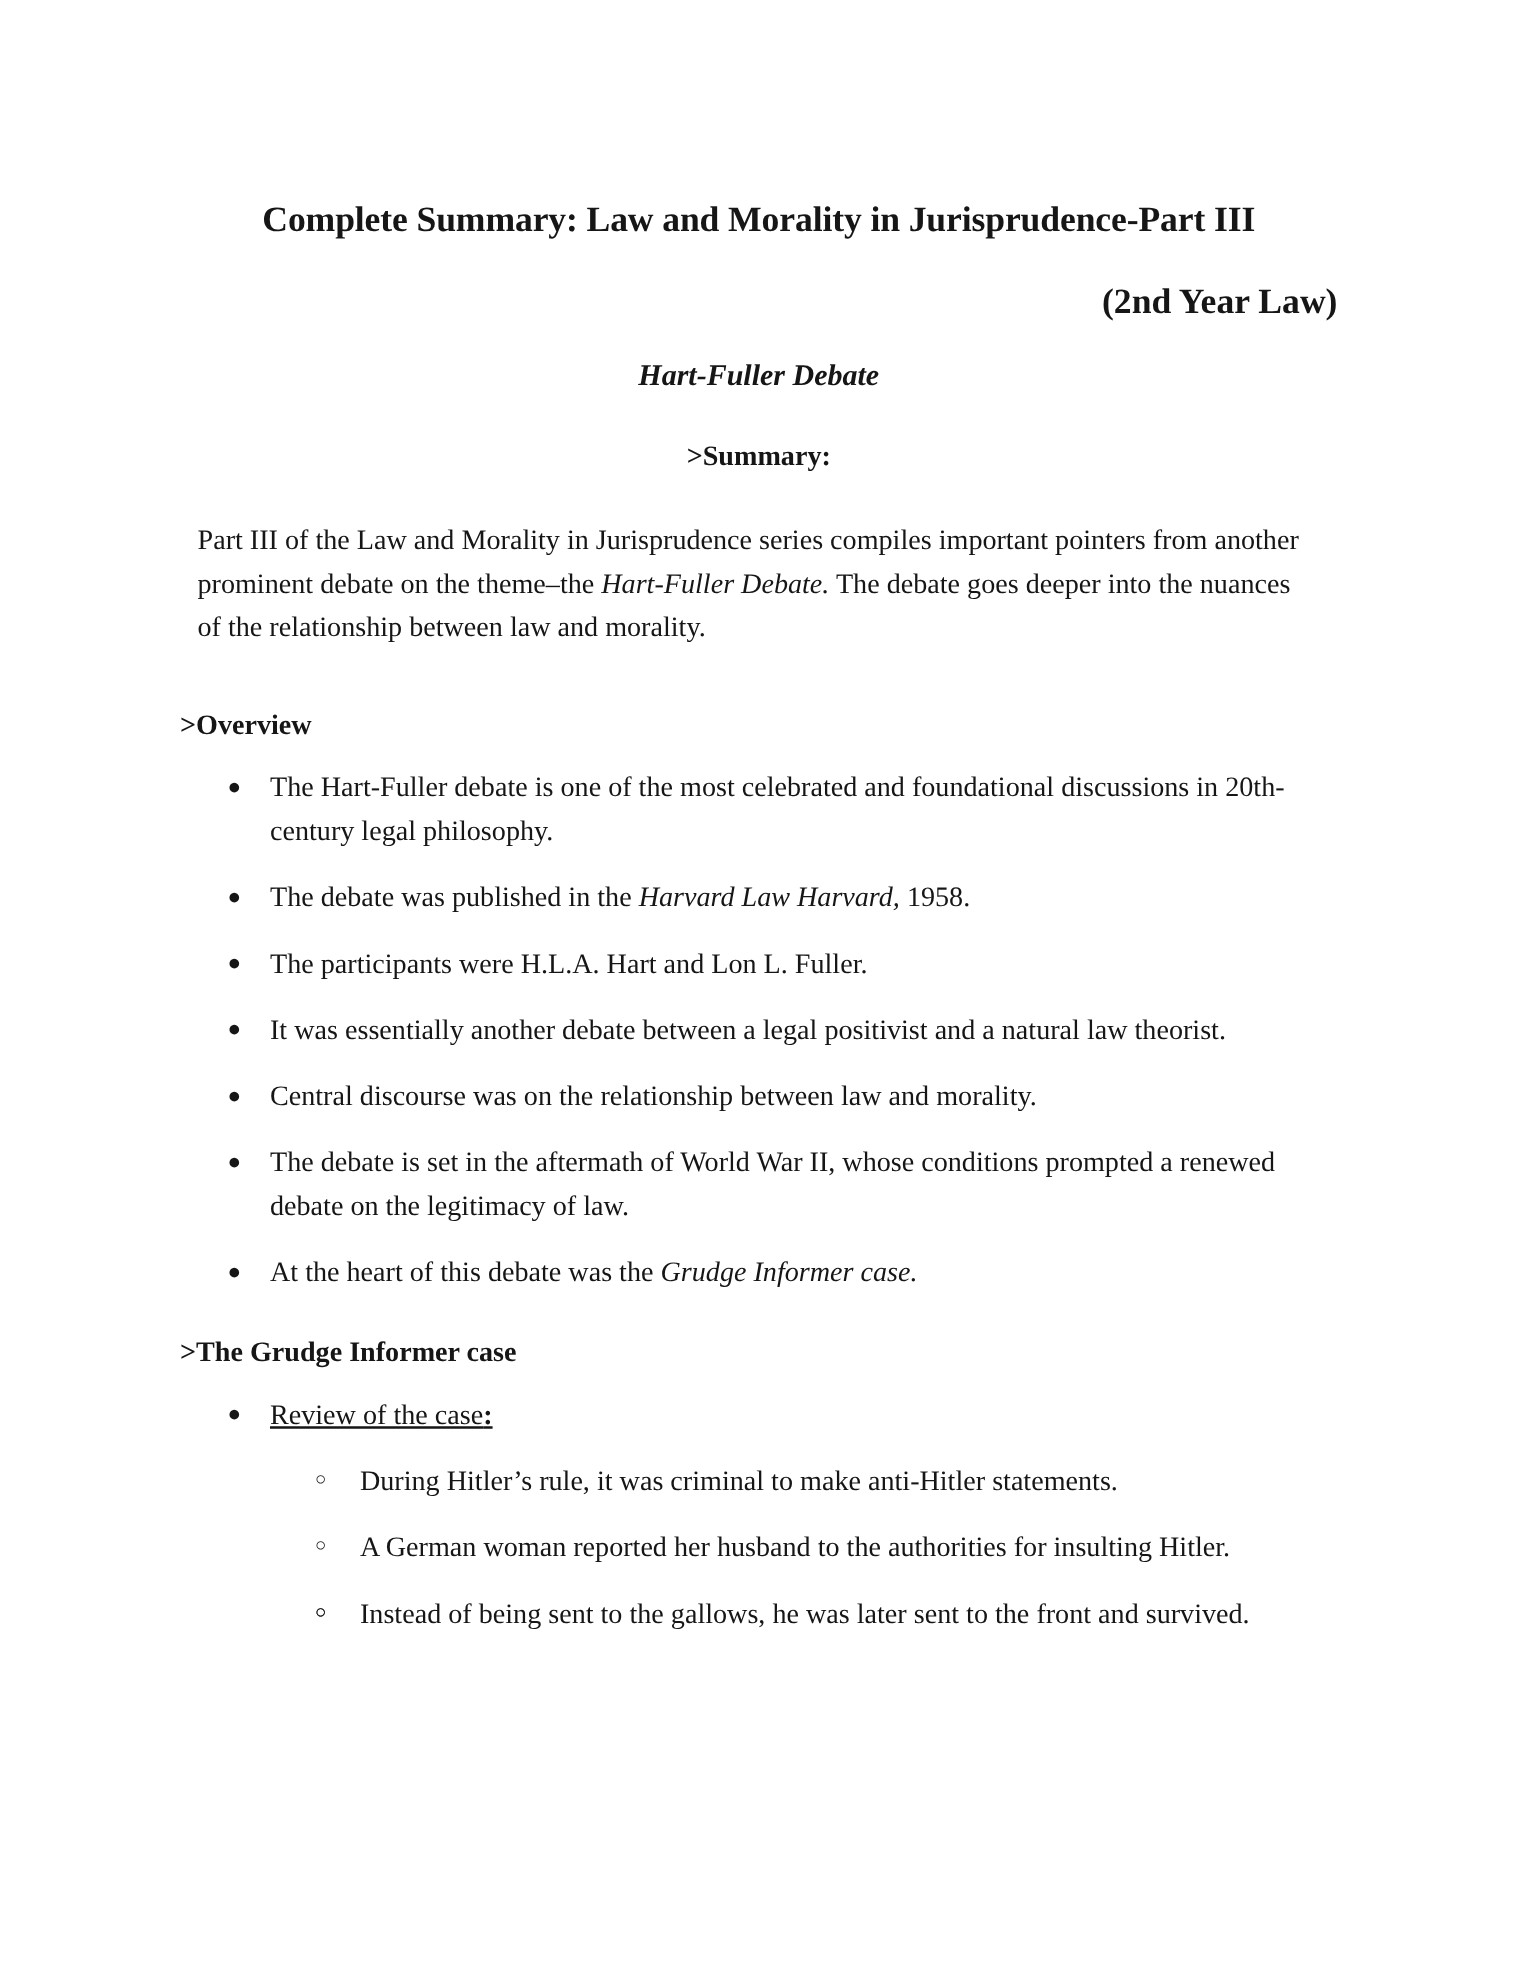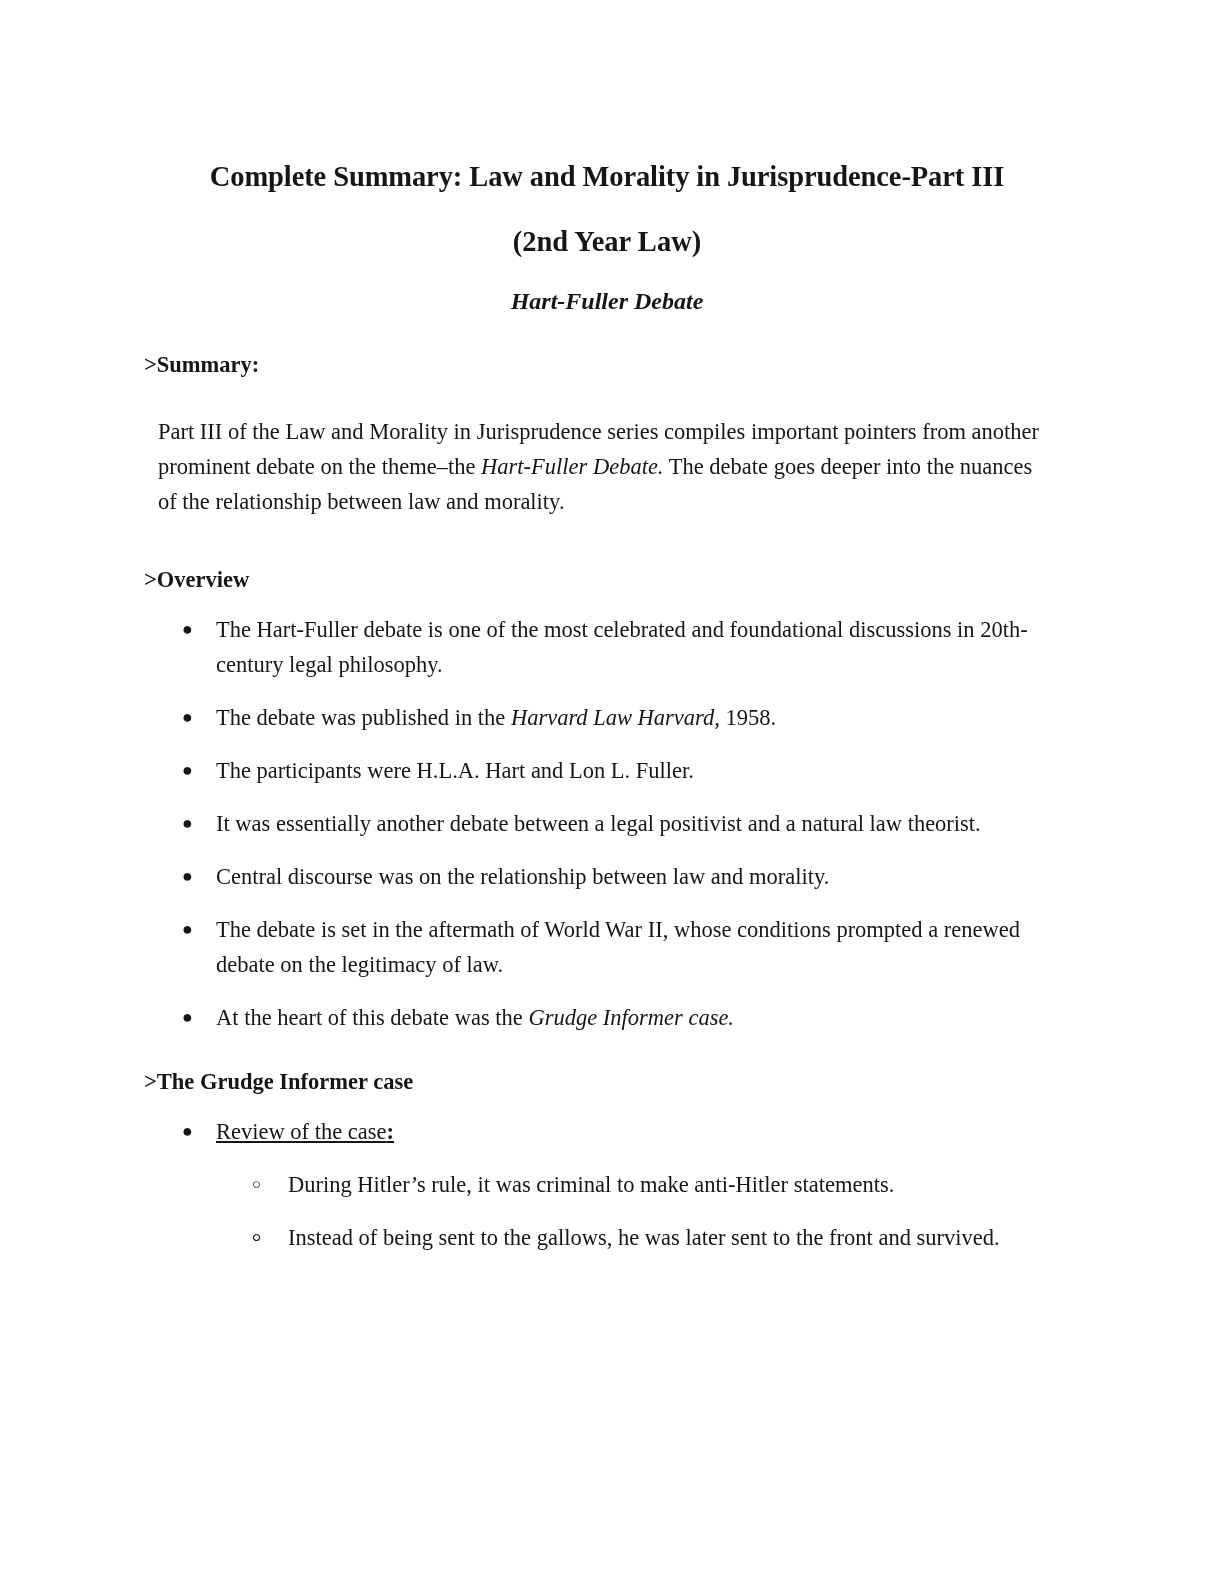--- a/index.html
+++ b/index.html
@@ -29,21 +29,21 @@
   .doc-title {
     text-align: center;
     font-size: 28.5px;
     font-weight: bold;
     line-height: 1.18;
     margin: 0;
     padding-top: 160px;
     letter-spacing: -0.1px;
   }
   .doc-subtitle {
-    text-align: center;
+    text-align: right;
     font-size: 28.5px;
     font-weight: bold;
     line-height: 1.18;
     margin: 0;
     padding-top: 31px;
   }
   .doc-tagline {
     text-align: center;
     font-size: 24px;
     font-weight: bold;
@@ -54,21 +54,21 @@
   }
 
   
   .section-heading {
     font-size: 22.5px;
     font-weight: bold;
     line-height: 1.25;
     margin: 0;
     padding-top: 33px;
   }
-  .section-heading.first { padding-top: 35px; }
+  .section-heading.first { padding-top: 35px; text-align: center; }
 
   
   .body-para {
     font-size: 22.5px;
     line-height: 1.56;
     margin: 14px;
     padding-top: 21px;
     text-align: left;
   }
 
@@ -180,20 +180,21 @@
       <span class="u">Review of the case</span><span class="ub">:</span>
 
       <div class="sub-wrap">
         <ul class="level2">
           <li>
             <span class="bullet-circle">○</span>
             <span>During Hitler’s rule, it was criminal to make anti-Hitler statements.</span>
           </li>
           <li>
             <span class="bullet-circle">○</span>
+            <span>A German woman reported her husband to the authorities for insulting Hitler.</span>
           </li>
           <li>
             <span class="bullet-circle">○</span>
           </li>
           <li>
             <span class="bullet-circle">○</span>
             <span>Instead of being sent to the gallows, he was later sent to the front and survived.</span>
           </li>
         </ul>
       </div>

